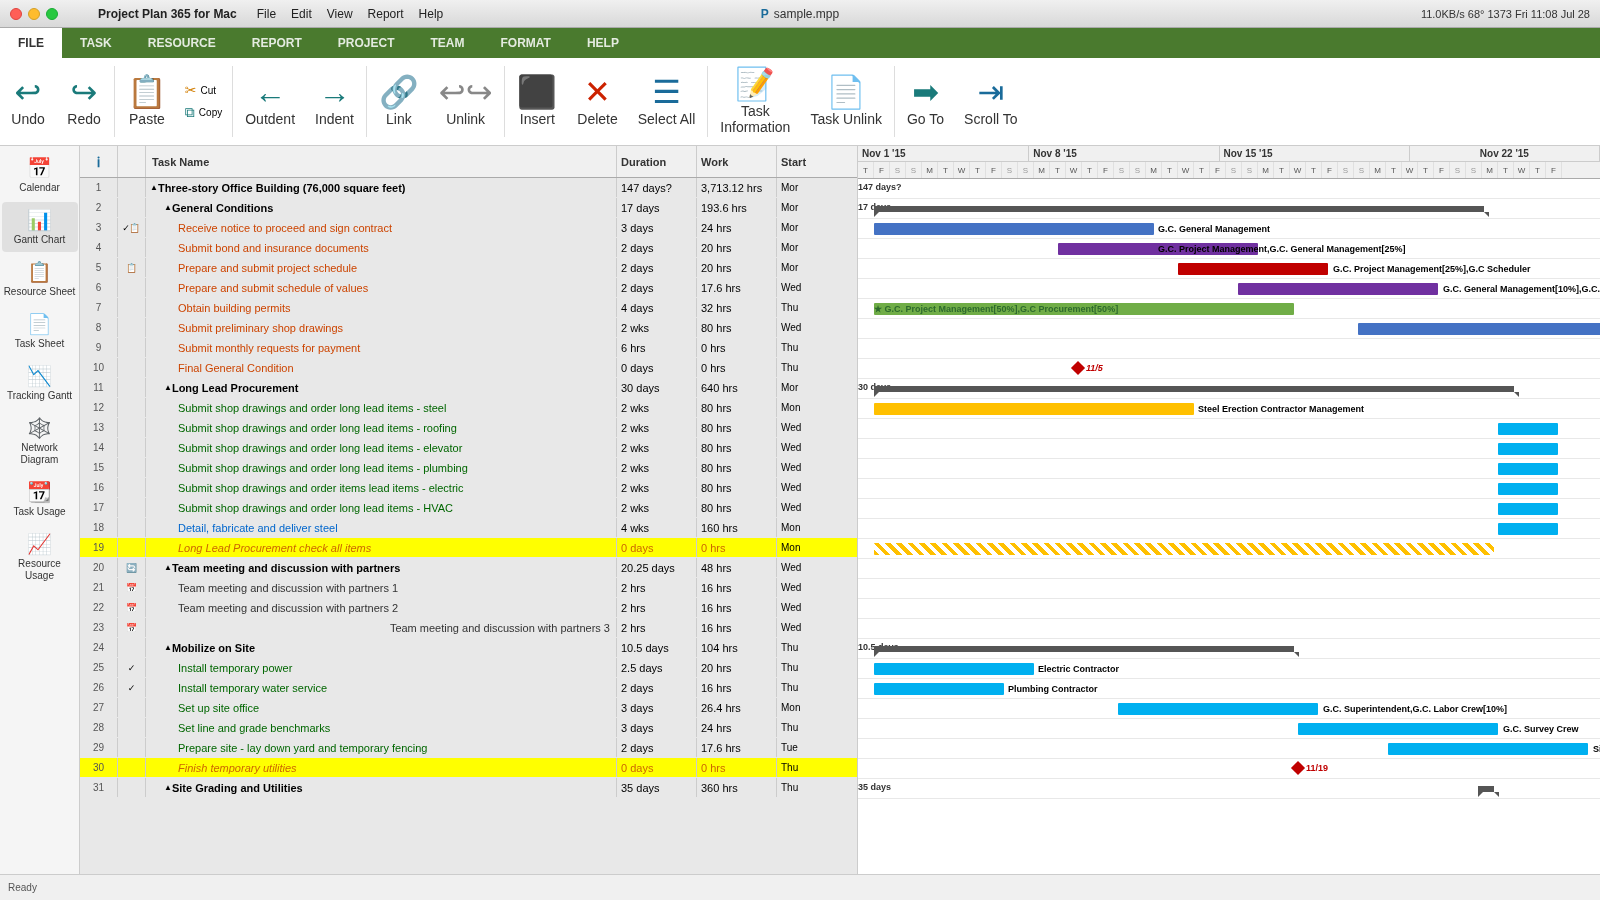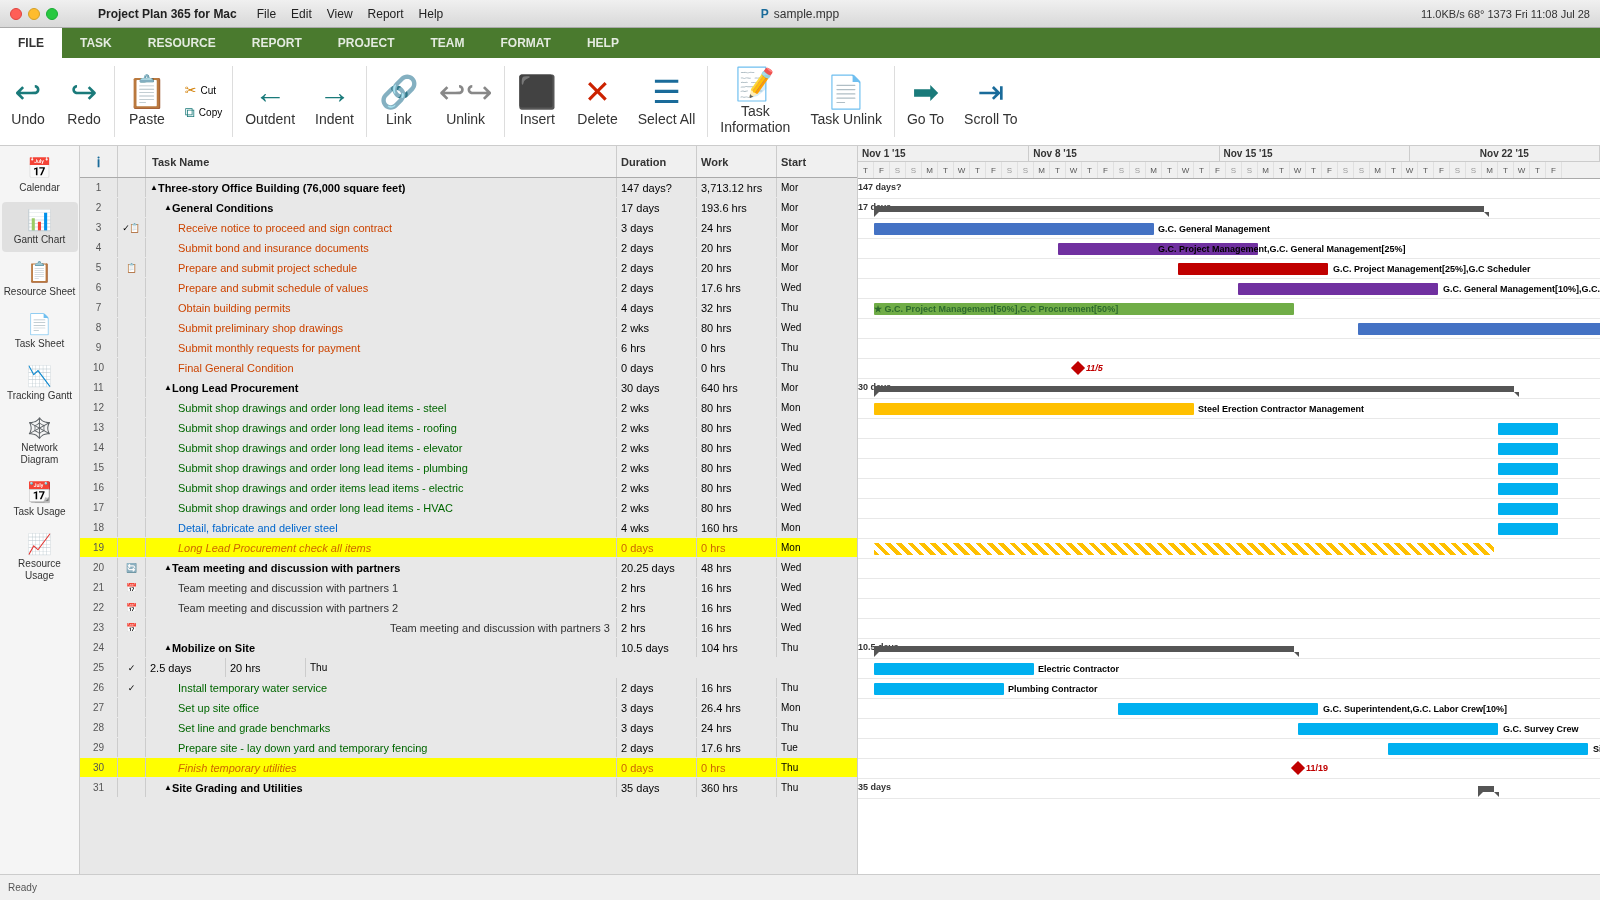--- a/index.html
+++ b/index.html
@@ -691,20 +691,23 @@
               <span style="font-size: 8px;">▲ </span>
               <span>Mobilize on Site</span>
             </div>
             <div class="row-duration">10.5 days</div>
             <div class="row-work">104 hrs</div>
             <div class="row-start">Thu</div>
           </div>
           <div class="table-row">
             <div class="row-id">25</div>
             <div class="row-flag" style="font-size: 9px;">✓</div>
+            <div class="row-name" style="color: rgb(0, 102, 0); padding-left: 32px;">
+              <span>Install temporary power</span>
+            </div>
             <div class="row-duration">2.5 days</div>
             <div class="row-work">20 hrs</div>
             <div class="row-start">Thu</div>
           </div>
           <div class="table-row">
             <div class="row-id">26</div>
             <div class="row-flag" style="font-size: 9px;">✓</div>
             <div class="row-name" style="color: rgb(0, 102, 0); padding-left: 32px;">
               <span>Install temporary water service</span>
             </div>

